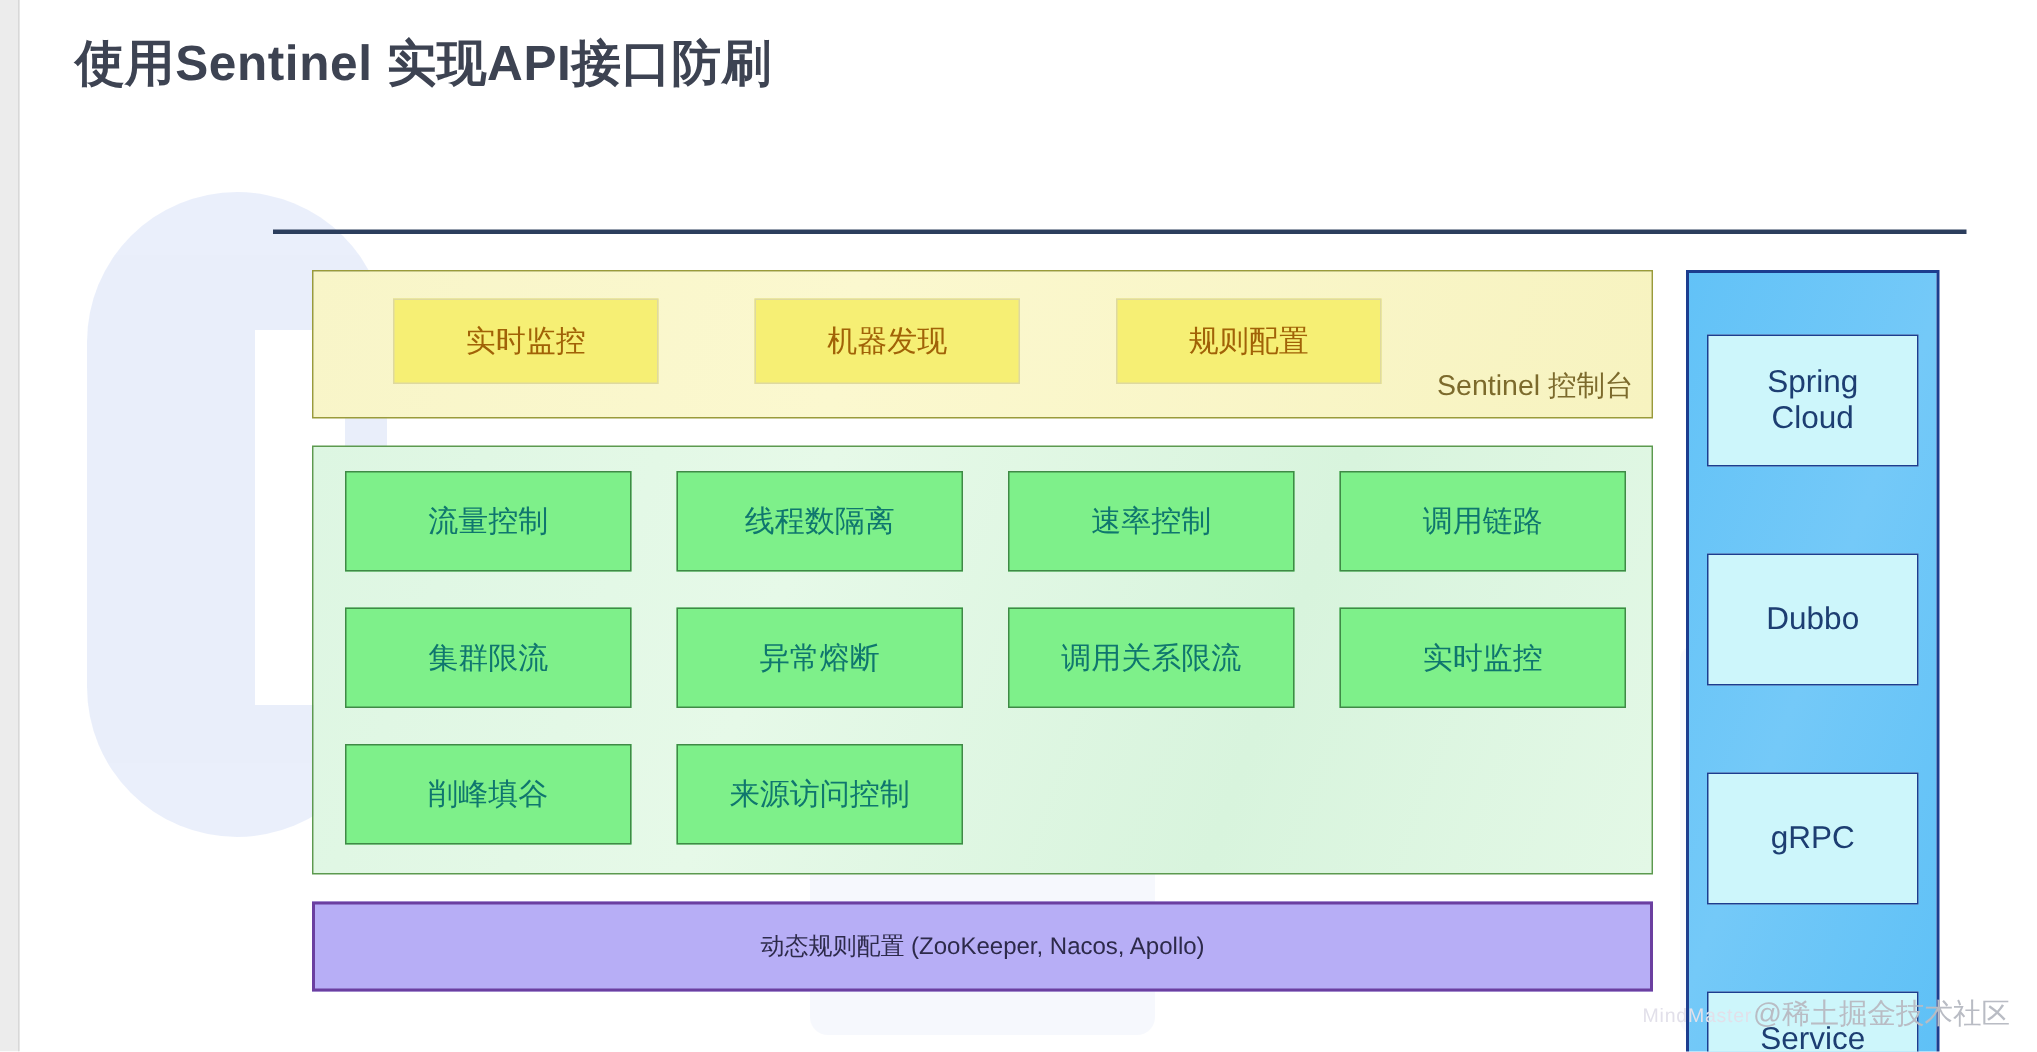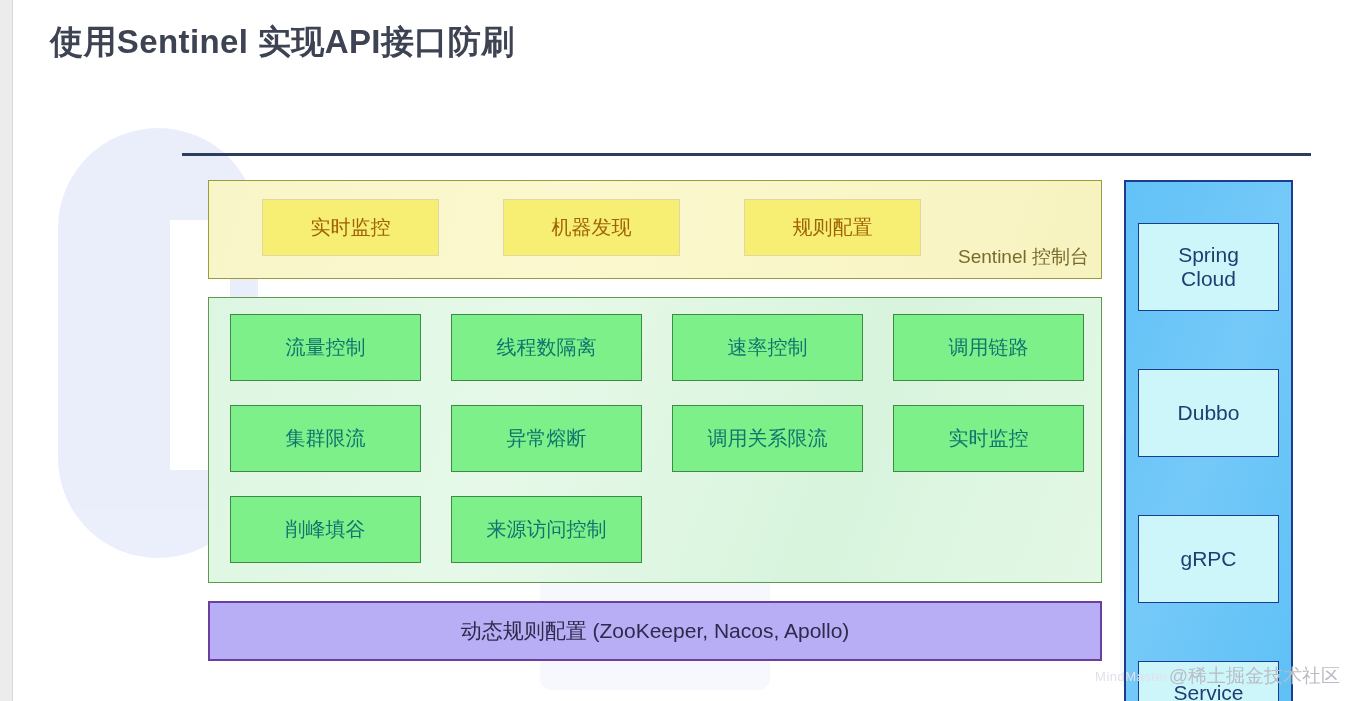--- a/index.html
+++ b/index.html
@@ -143,21 +143,21 @@
   
   .rules-bar {
     position: absolute;
     left: 208px; top: 601px;
     width: 894px; height: 60px;
     background: #b7aef6;
     border: 2px solid #6b3fa0;
     display: flex;
     align-items: center;
     justify-content: center;
-    font-size: 21px;
+    font-size: 16px;
     color: #2d2a4a;
   }
 
   
   .adapter-panel {
     position: absolute;
     left: 1124px; top: 180px;
     width: 169px; height: 612px;
     background: linear-gradient(110deg,#62c2f7 0%,#74c9f8 45%,#5bbff6 100%);
     border: 2px solid #1c3d8f;

